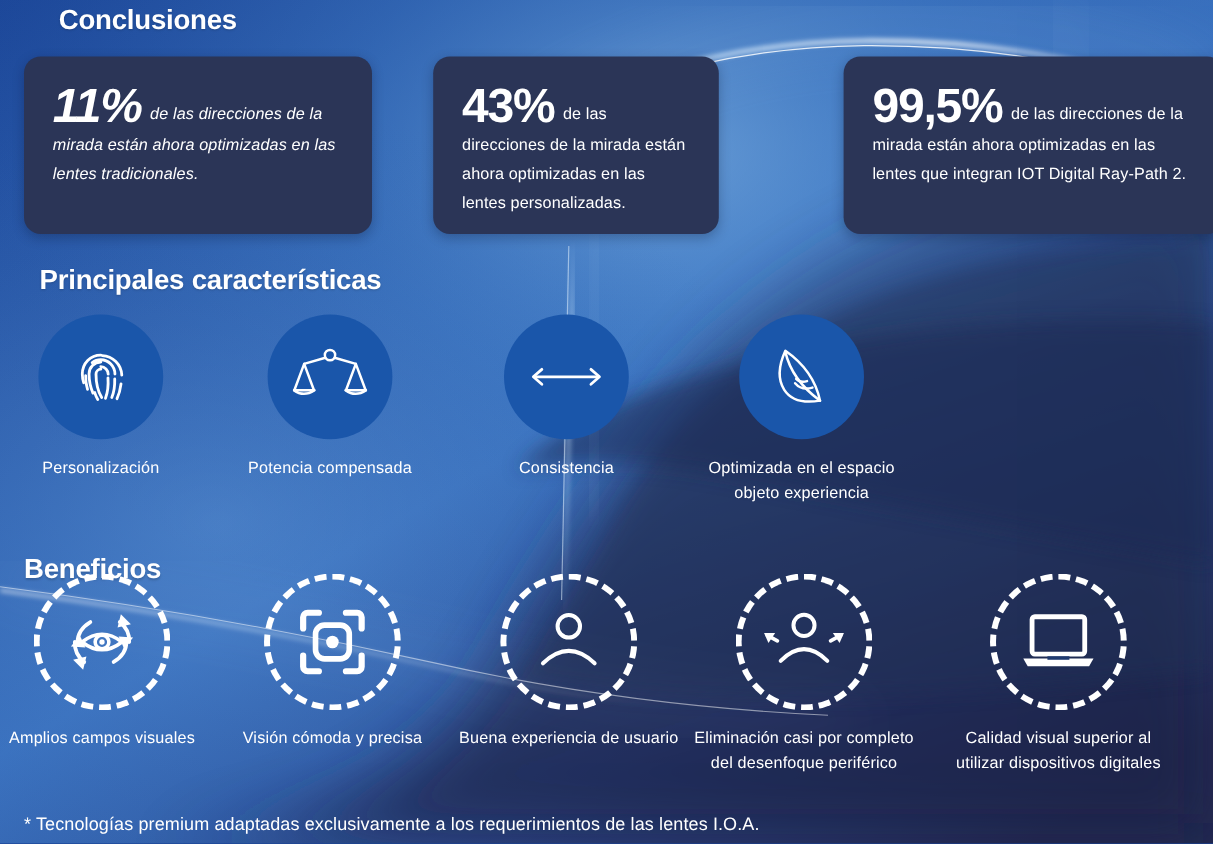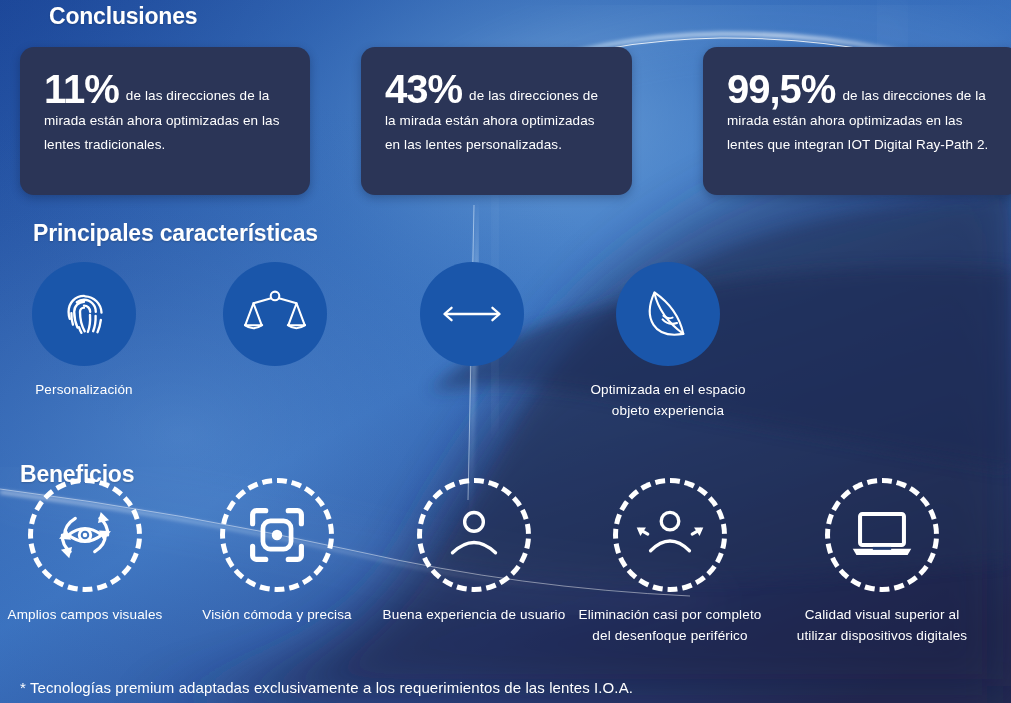--- a/index.html
+++ b/index.html
@@ -35,22 +35,22 @@
   
   .cards { position:absolute; left:0; top:47px; width:1011px; height:148px; }
   .card {
     position:absolute;
     background:#2b3557;
     border-radius:14px;
     padding:22px 24px 20px 24px;
     height:148px;
     box-shadow: 0 3px 10px rgba(8,16,40,.28);
   }
-  .card-1 { left:20px;  width:290px; }
-  .card-2 { left:361px; width:271px; }
+  .card-1 { left:20px;  width:290px;font-style:italic; }
+  .card-2 { left:361px; width:238px; }
   .card-3 { left:703px; width:317px; }
   .card-text {
     font-size:13.5px;
     line-height:24px;
     color:#ffffff;
     letter-spacing:.1px;
   }
   .pct {
     font-size:40px;
     font-weight:700;
@@ -273,32 +273,34 @@
             <circle cx="36" cy="11" r="5"></circle>
             <path d="M31.5 13.6 L11 19.5"></path>
             <path d="M40.5 13.6 L61 19.5"></path>
             <path d="M11 19.5 L1.5 45 L20.5 45 Z"></path>
             <path d="M61 19.5 L51.5 45 L70.5 45 Z"></path>
             <path d="M1 45 q9.5 7 20 0"></path>
             <path d="M51 45 q9.5 7 20 0"></path>
           </g>
         </svg>
       </div>
+      <div class="feature-label">Potencia compensada</div>
     </div>
 
     <div class="feature f2">
       <div class="circle-filled">
         <svg class="ico" width="64" height="30" viewBox="0 0 72 32">
           <g stroke="#fff" stroke-width="2.6" fill="none" stroke-linecap="round">
             <line x1="6" y1="16" x2="66" y2="16"></line>
             <polyline points="13,9 5,16 13,23" stroke-linejoin="round"></polyline>
             <polyline points="59,9 67,16 59,23" stroke-linejoin="round"></polyline>
           </g>
         </svg>
       </div>
+      <div class="feature-label">Consistencia</div>
     </div>
 
     <div class="feature f3">
       <div class="circle-filled">
         <svg class="ico" width="56" height="58" viewBox="0 0 62 64">
           <g fill="none" stroke="#fff" stroke-width="2.3" stroke-linecap="round" stroke-linejoin="round">
             <path d="M16 8 q-10 22 -1 36 q9 14 33 10 q-6 -28 -32 -46 Z"></path>
             <path d="M16 9 q6 26 32 45"></path>
             <path d="M36 36 q-6 2 -10 -2"></path>
             <path d="M41 42 q-10 3 -16 -4"></path>

